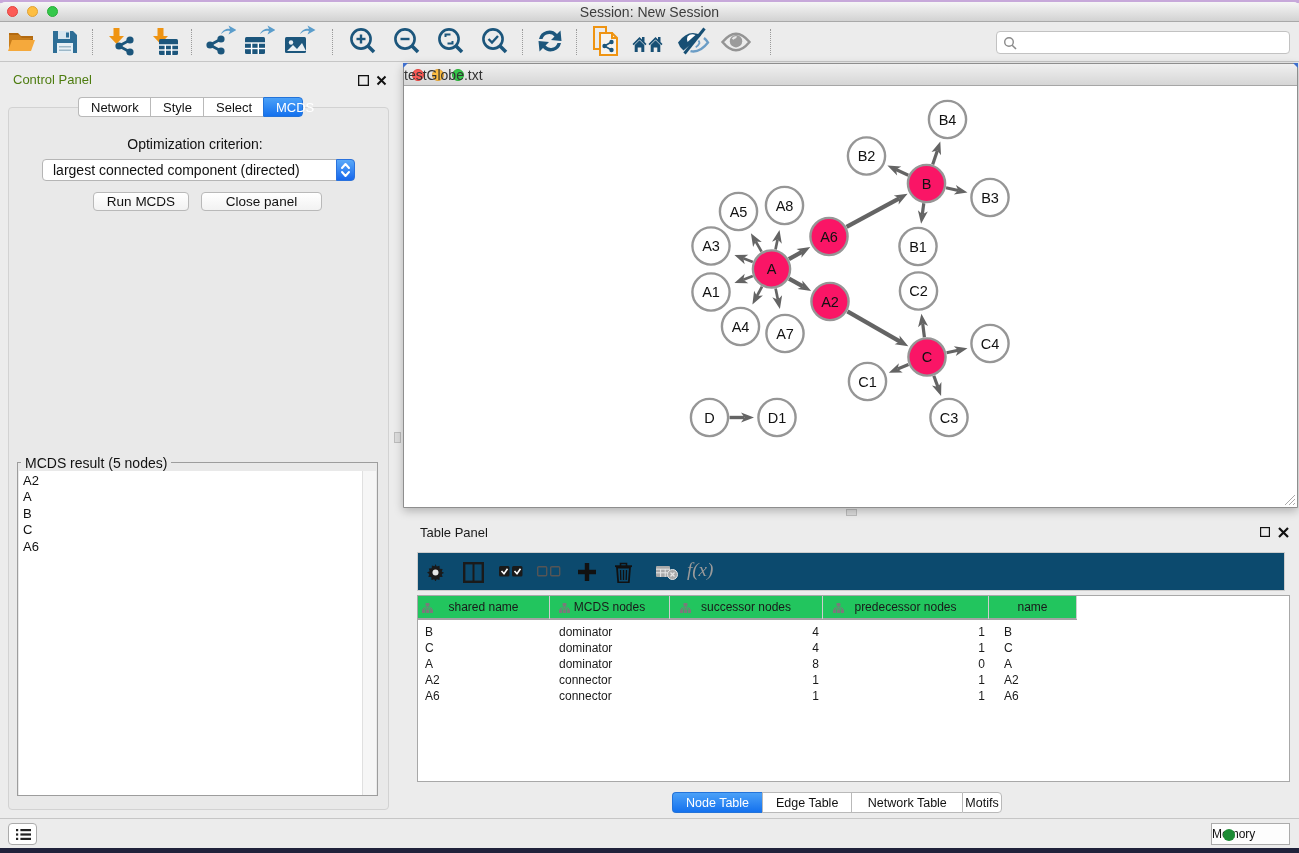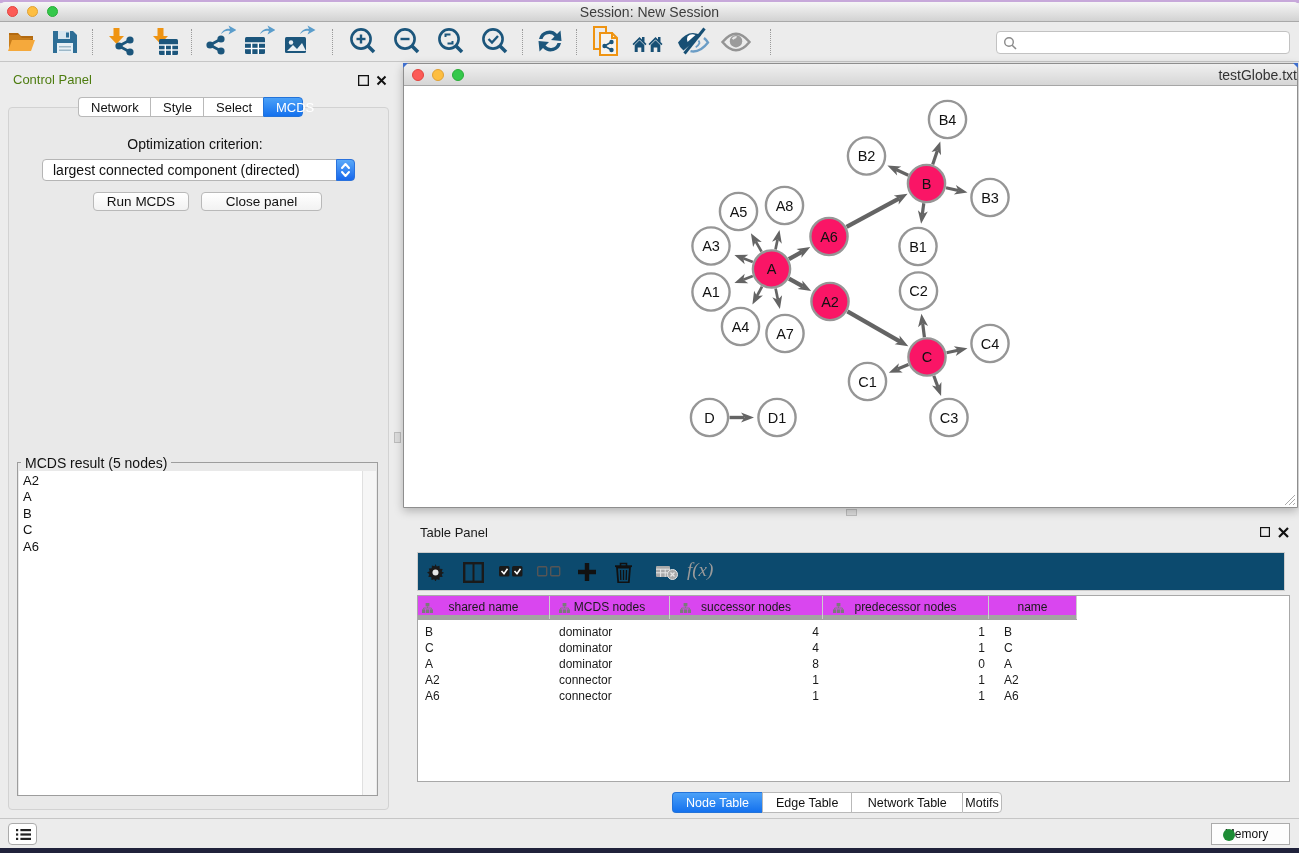--- a/index.html
+++ b/index.html
@@ -31,35 +31,35 @@
 #dd-btn{position:absolute;right:-1px;top:-1px;width:19px;height:22px;background:linear-gradient(#59a9f9,#1767ec);border-radius:0 4px 4px 0;border:1px solid #2a72dd}
 .btn{position:absolute;height:19px;background:linear-gradient(#ffffff,#f2f2f2);border:1px solid #b9b9b9;border-radius:4px;font-size:13.5px;color:#111;text-align:center;line-height:17px}
 #btn-run{left:93px;top:130px;width:96px}
 #btn-close{left:201px;top:130px;width:121px}
 #fieldset{position:absolute;left:17px;top:400px;width:361px;height:334px;border:1px solid #9d9d9d}
 #fs-legend{position:absolute;left:3px;top:-8px;background:#e9e9e9;padding:0 4px;font-size:14px;color:#111}
 #fs-list{position:absolute;left:1px;top:8px;width:345px;height:324px;background:#fff;font-size:13px;color:#111;line-height:16.4px;padding:2px 0 0 4px;white-space:pre}
 #fs-scroll{position:absolute;right:1px;top:8px;width:14px;height:324px;background:#f6f6f6;border-left:1px solid #e0e0e0}
 #statusbar{left:0;top:818px;width:1299px;height:30px;background:#ececec;border-top:1px solid #c6c6c6}
 #sb-listbtn{position:absolute;left:8px;top:4px;width:29px;height:22px;background:#fff;border:1px solid #ababab;border-radius:4px}
-#sb-mem{position:absolute;right:9px;top:4px;width:79px;height:22px;background:#fdfdfd;border:1px solid #ababab;font-size:12px;color:#111;line-height:20px;text-align:center;padding-right:8px}
+#sb-mem{position:absolute;right:9px;top:4px;width:79px;height:22px;background:#fdfdfd;border:1px solid #ababab;font-size:12px;color:#111;line-height:20px;text-align:left;padding-right:8px}
 #sb-mem .dot{position:absolute;left:11px;top:5px;width:12px;height:12px;border-radius:50%;background:#1d8c35}
 #desktop-bottom{left:0;top:848px;width:1299px;height:5px;background:#20223b}
 #netwin{left:403px;top:63px;width:895px;height:445px;background:#fff;border:1px solid #8e8e8e;box-shadow:0 3px 10px rgba(0,0,0,.25);border-radius:5px 5px 0 0}
 #nw-titlebar{position:absolute;left:0;top:0;width:100%;height:22px;background:linear-gradient(#f0f0f0,#d6d6d6);border-bottom:1px solid #a6a6a6;border-radius:4px 4px 0 0}
 #nw-titlebar .tl{position:absolute;top:50%;margin-top:-6px;width:12px;height:12px;border-radius:50%}
 #nw-red{left:8px;background:#fc5b57;border:1px solid #e2443f}
 #nw-yel{left:28px;background:#fdbe41;border:1px solid #e0a135}
 #nw-grn{left:48px;background:#35c84b;border:1px solid #2aad39}
-#nw-titlebar .title{position:absolute;width:100%;text-align:right;top:2.5px;font-size:14px;color:#333}
+#nw-titlebar .title{position:absolute;width:100%;text-align:left;top:2.5px;font-size:14px;color:#333}
 #tablepanel{left:403px;top:516px;width:896px;height:302px}
 #tp-title{position:absolute;left:17px;top:9px;font-size:13px;color:#1a1a1a}
 #tp-toolbar{position:absolute;left:14px;top:36px;width:868px;height:39px;background:#0c4a6e;border:1px solid #cdcdcd}
 #tp-table{position:absolute;left:14px;top:79px;width:873px;height:187px;background:#fff;border:1px solid #a8a8a8}
-#tp-header{position:absolute;left:0;top:0;height:24px;background:#d946ef;border-bottom:5px solid #a3a3a3}
+#tp-header{position:absolute;left:0;top:0;height:24px;background:#22c55e;border-bottom:2px solid #a3a3a3}
 .th{position:absolute;top:0;height:23px;border-right:1px solid #cdcdcd;font-size:12px;color:#1a1a1a;text-align:center;line-height:23px}
 .rowtxt{position:absolute;font-size:12px;color:#1a1a1a;line-height:16.2px;white-space:pre}
 #tp-tabs{position:absolute;left:269px;top:276px;height:21px;display:flex}
 .tptab{height:21px;line-height:20px;font-size:12.5px;color:#111;background:#fff;border:1px solid #b9b9b9;border-right:none;padding:0 13px}
 .tptab:first-child{border-radius:4px 0 0 4px}
 .tptab:last-child{border-radius:0 4px 4px 0;border-right:1px solid #b9b9b9}
 .tptab.sel{background:linear-gradient(#4ba1f8,#1471ee);color:#fff;border-color:#2373d9}
 </style>
 </head>
 <body>

